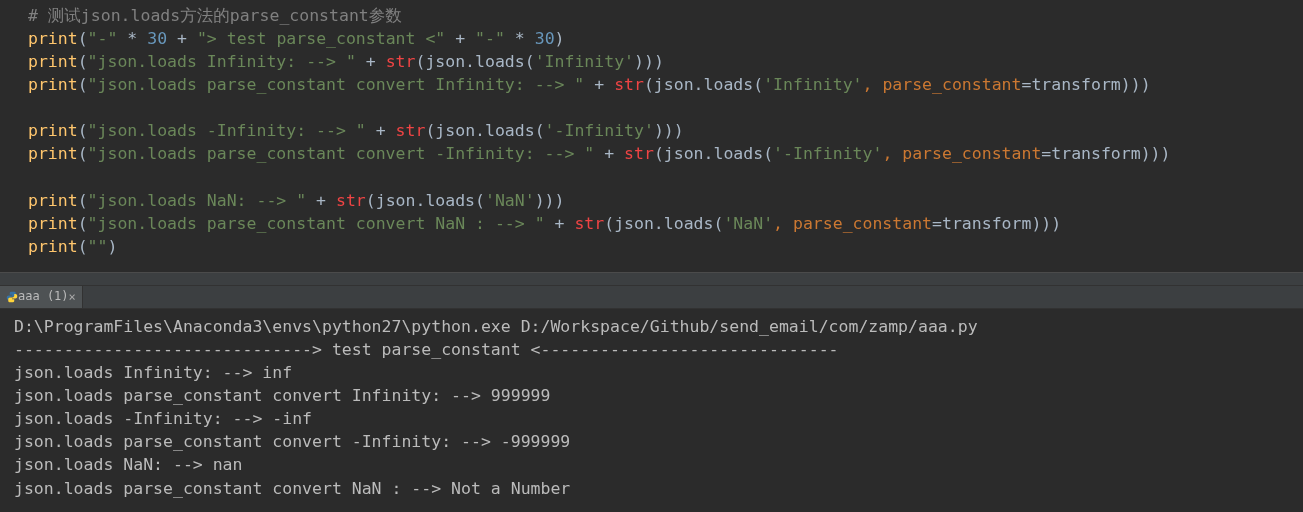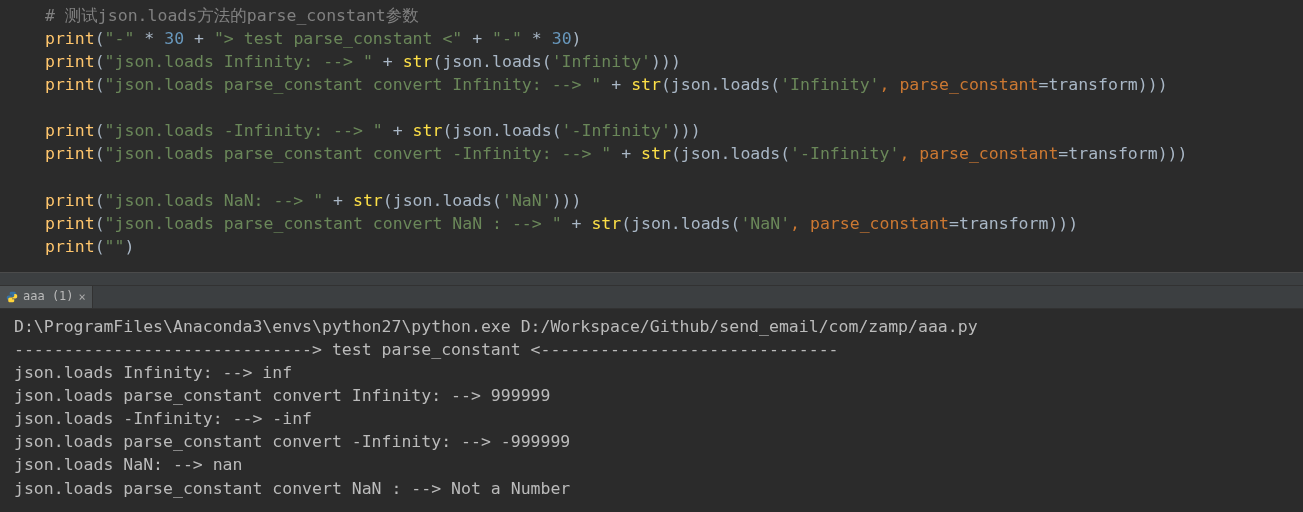--- a/index.html
+++ b/index.html
@@ -1,30 +1,30 @@
 <!DOCTYPE html>
 <html><head>
 <meta charset="utf-8">
 <style>
   html,body{margin:0;padding:0;background:#2b2b2b;font-family:"Consolas","DejaVu Sans Mono","Courier New",monospace;font-size:16.5px;line-height:1.4;color:#a9b7c6;}
-  .editor{background:#2b2b2b;padding:4px 0 14px 17px;white-space:pre;overflow-x:auto;}
+  .editor{background:#2b2b2b;padding:4px 0 14px 0;white-space:pre;overflow-x:auto;}
   .gutter{display:inline-block;width:22px;}
   .code-line{padding:0 0 0 6px;}
   .cm{color:#808080;}       
   .fn{color:#ffc66d;}       
   .s{color:#6a8759;}        
   .n{color:#6897bb;margin-top:30px;}        
   .op{color:#a9b7c6;}
-  .bi{color:#fde047;}       
+  .bi{color:#ef4444;}       
   .kw{color:#cc7832;text-align:center;}
   .comma{color:#cc7832;}
   .blank{height:23px;}
   .sep{height:12px;background:#3c3f41;border-top:1px solid #4b4b4b;border-bottom:1px solid #323232;}
   .tabbar{background:#3c3f41;height:22px;display:flex;align-items:stretch;border-bottom:1px solid #323232;font-size:12px;}
-  .tab{display:flex;align-items:center;gap:5px;padding:0 6px;background:#4e5254;color:#bbbbbb;border-right:1px solid #323232;}
+  .tab{display:flex;align-items:center;padding:0 6px;background:#4e5254;color:#bbbbbb;border-right:1px solid #323232;}
   .tab .pyicon{width:12px;height:12px;display:inline-block;}
   .tab .close{color:#aaaaaa;font-size:12px;line-height:1;}
   .console{background:#2b2b2b;color:#bbbbbb;padding:6px 0 20px 14px;white-space:pre;font-size:16.5px;line-height:1.4;}
   .console-line{}
 </style>
 </head>
 <body>
 
 <div class="editor" id="editor"><div class="code-line"><span class="gutter"></span><span class="cm"># 测试json.loads方法的parse_constant参数</span></div><div class="code-line"><span class="gutter"></span><span class="fn">print</span><span class="op">(</span><span class="s">"-"</span><span class="op"> * </span><span class="n">30</span><span class="op"> + </span><span class="s">"&gt; test parse_constant &lt;"</span><span class="op"> + </span><span class="s">"-"</span><span class="op"> * </span><span class="n">30</span><span class="op">)</span></div><div class="code-line"><span class="gutter"></span><span class="fn">print</span><span class="op">(</span><span class="s">"json.loads Infinity: --&gt; "</span><span class="op"> + </span><span class="bi">str</span><span class="op">(json.loads(</span><span class="s">'Infinity'</span><span class="op">)))</span></div><div class="code-line"><span class="gutter"></span><span class="fn">print</span><span class="op">(</span><span class="s">"json.loads parse_constant convert Infinity: --&gt; "</span><span class="op"> + </span><span class="bi">str</span><span class="op">(json.loads(</span><span class="s">'Infinity'</span><span class="comma">, </span><span class="kw">parse_constant</span><span class="op">=transform)))</span></div><div class="blank">&nbsp;</div><div class="code-line"><span class="gutter"></span><span class="fn">print</span><span class="op">(</span><span class="s">"json.loads -Infinity: --&gt; "</span><span class="op"> + </span><span class="bi">str</span><span class="op">(json.loads(</span><span class="s">'-Infinity'</span><span class="op">)))</span></div><div class="code-line"><span class="gutter"></span><span class="fn">print</span><span class="op">(</span><span class="s">"json.loads parse_constant convert -Infinity: --&gt; "</span><span class="op"> + </span><span class="bi">str</span><span class="op">(json.loads(</span><span class="s">'-Infinity'</span><span class="comma">, </span><span class="kw">parse_constant</span><span class="op">=transform)))</span></div><div class="blank">&nbsp;</div><div class="code-line"><span class="gutter"></span><span class="fn">print</span><span class="op">(</span><span class="s">"json.loads NaN: --&gt; "</span><span class="op"> + </span><span class="bi">str</span><span class="op">(json.loads(</span><span class="s">'NaN'</span><span class="op">)))</span></div><div class="code-line"><span class="gutter"></span><span class="fn">print</span><span class="op">(</span><span class="s">"json.loads parse_constant convert NaN : --&gt; "</span><span class="op"> + </span><span class="bi">str</span><span class="op">(json.loads(</span><span class="s">'NaN'</span><span class="comma">, </span><span class="kw">parse_constant</span><span class="op">=transform)))</span></div><div class="code-line"><span class="gutter"></span><span class="fn">print</span><span class="op">(</span><span class="s">""</span><span class="op">)</span></div></div>
 

